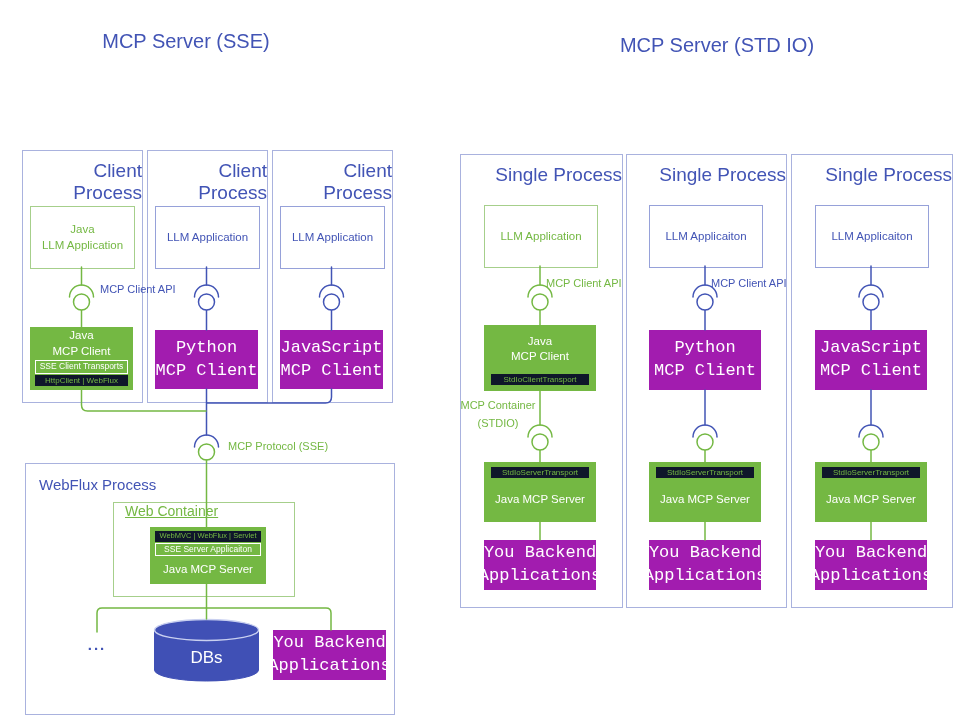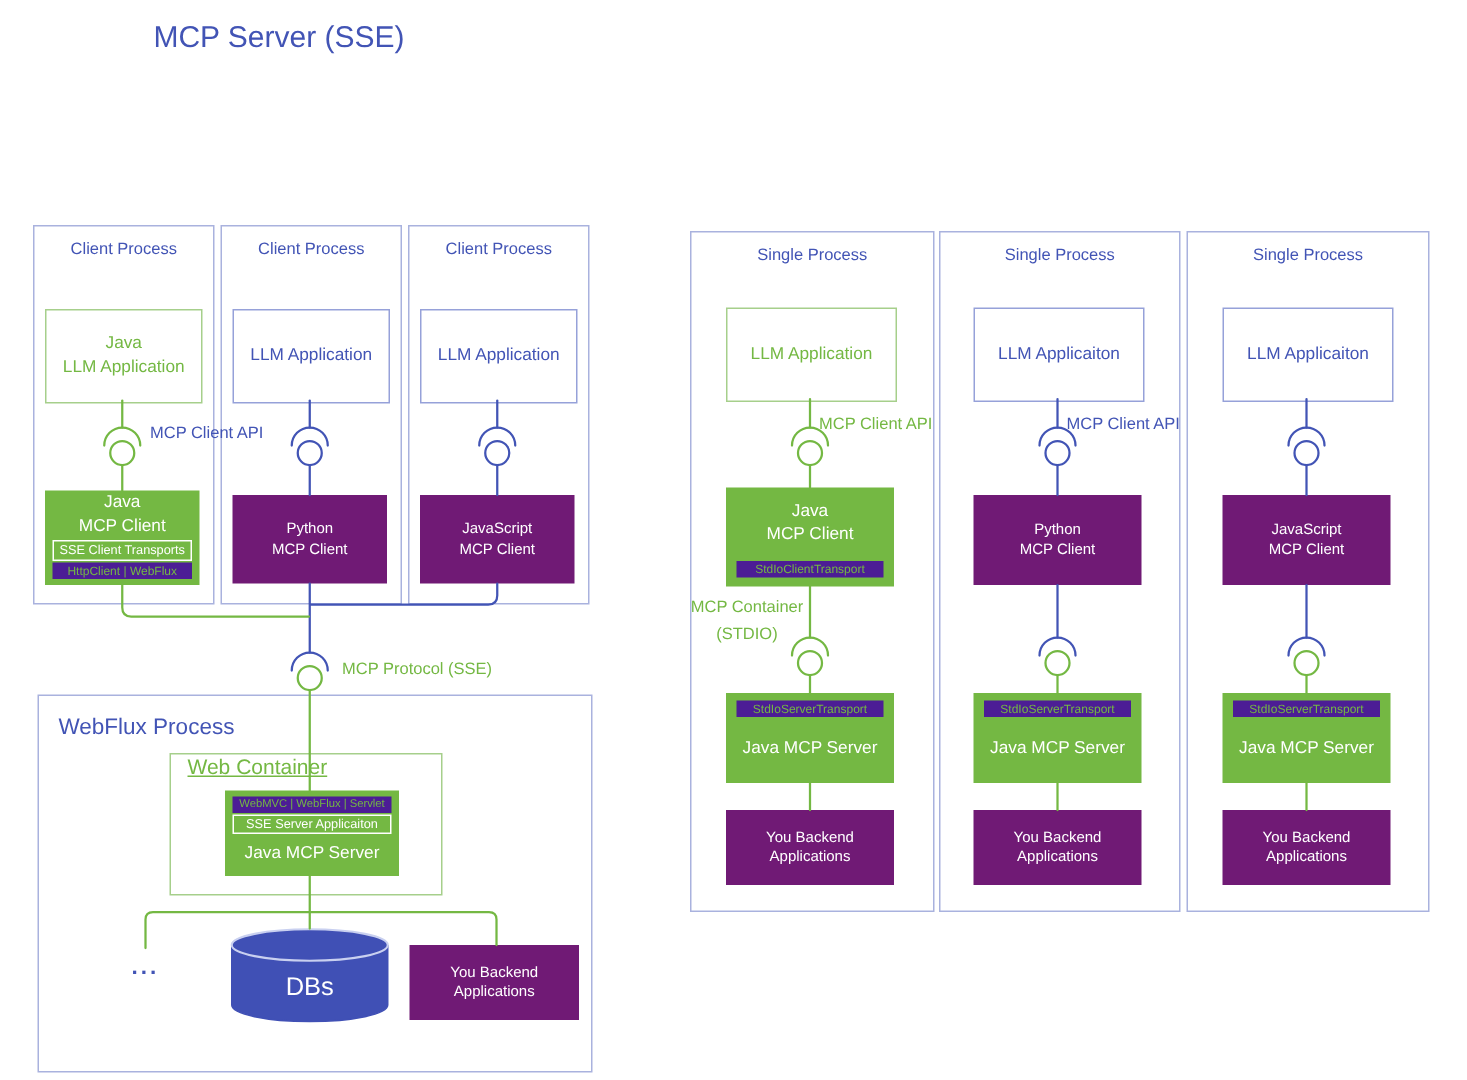--- a/index.html
+++ b/index.html
@@ -1,34 +1,34 @@
 <!DOCTYPE html>
 <html><head>
 <meta charset="utf-8">
 <style>
   html,body{margin:0;padding:0;background:#fff;}
   .canvas{position:relative;width:978px;height:720px;background:#fff;
           font-family:"Liberation Sans",sans-serif;overflow:hidden;}
   .abs{position:absolute;}
-  .dg-title{position:absolute;color:#4254b5;font-size:20px;text-align:center;}
+  .dg-title{position:absolute;color:#4254b5;font-size:20px;text-align:center;margin-top:16px;}
   .proc{position:absolute;border:1.4px solid #a9b2de;background:transparent;}
-  .proc-title{color:#4254b5;font-size:11px;text-align:center;padding-top:9px;}
+  .proc-title{color:#4254b5;font-size:19px;text-align:right;padding-top:9px;}
   .server-title{position:absolute;left:13px;top:12px;color:#4254b5;font-size:15px;}
   .wc{position:absolute;border:1px solid #a6cf8b;background:transparent;}
   .wc-title{position:absolute;left:11px;top:0;color:#74b843;font-size:14px;text-decoration:underline;}
   .box{position:absolute;display:flex;align-items:center;justify-content:center;
        text-align:center;white-space:pre-line;line-height:1.35;}
   .colbox{position:absolute;display:flex;flex-direction:column;align-items:stretch;
           text-align:center;white-space:pre-line;line-height:1.35;}
   .app-green{border:1px solid #a6cf8b;color:#74b843;font-size:11.5px;background:#fff;}
   .app-blue{border:1px solid #96a1d9;color:#4254b5;font-size:11.5px;background:#fff;}
   .fill-green{background:#74b843;color:#fff;font-size:11.5px;}
-  .fill-blue{background:#701a75;color:#fff;font-size:10px;}
+  .fill-blue{background:#a21caf;color:#fff;font-size:17px;font-family:Liberation Mono, monospace;}
   .grow-center{flex:1;display:flex;align-items:center;justify-content:center;white-space:pre-line;}
-  .strip-onwhite{background:#4c1d95;color:#74b843;font-size:8px;line-height:1.4;}
+  .strip-onwhite{background:#0f172a;color:#74b843;font-size:8px;line-height:1.4;}
   .strip-ongreen{background:#74b843;color:#fff;border:1px solid #fff;font-size:8.5px;line-height:1.35;}
   .lbl-green{position:absolute;color:#74b843;font-size:11px;white-space:pre-line;}
   .lbl-blue{position:absolute;color:#4254b5;font-size:11px;white-space:pre-line;}
   .ellipsis{position:absolute;color:#4254b5;font-size:15px;font-weight:bold;
             letter-spacing:2px;text-align:center;}
   .wires{position:absolute;left:0;top:0;z-index:5;pointer-events:none;}
   svg text{font-family:"Liberation Sans",sans-serif;}
 </style>
 </head>
 <body>
@@ -83,20 +83,21 @@
 
   <svg class="abs" style="left:153px;top:618px;z-index:2;" width="107" height="66" viewBox="0 0 107 66">
     <path d="M1.5,12 L1.5,52 A52,11 0 0 0 105.5,52 L105.5,12" fill="#4050b5" stroke="#4050b5" stroke-width="1"></path>
     <ellipse cx="53.5" cy="12" rx="52" ry="10.5" fill="#4050b5" stroke="#c9d0f0" stroke-width="1.4"></ellipse>
     <text x="53.5" y="45" text-anchor="middle" fill="#ffffff" font-size="17">DBs</text>
   </svg>
 
   <div class="box fill-blue" style="left:273px;top:630px;width:113px;height:50px;">You Backend
 Applications</div>
 
+  <div class="dg-title" style="left:592px;top:18px;width:250px;">MCP Server (STD IO)</div>
 
   <div class="proc" style="left:460px;top:154px;width:161px;height:452px;">
     <div class="proc-title">Single Process</div>
   </div>
   <div class="proc" style="left:626px;top:154px;width:159px;height:452px;">
     <div class="proc-title">Single Process</div>
   </div>
   <div class="proc" style="left:791px;top:154px;width:160px;height:452px;">
     <div class="proc-title">Single Process</div>
   </div>

